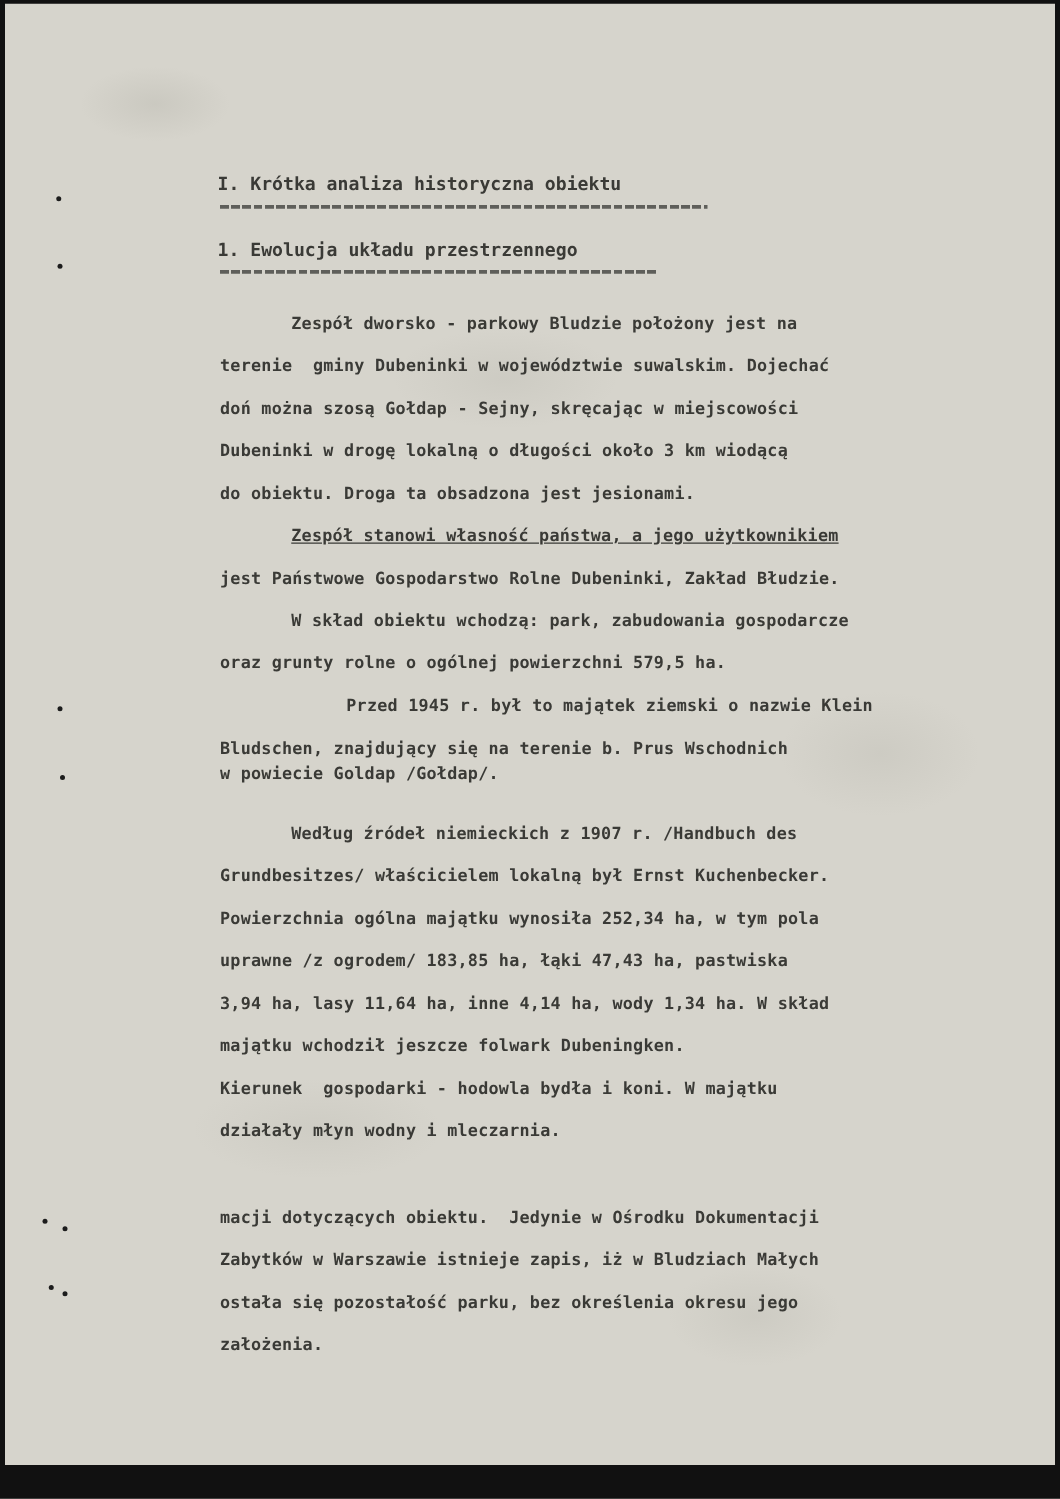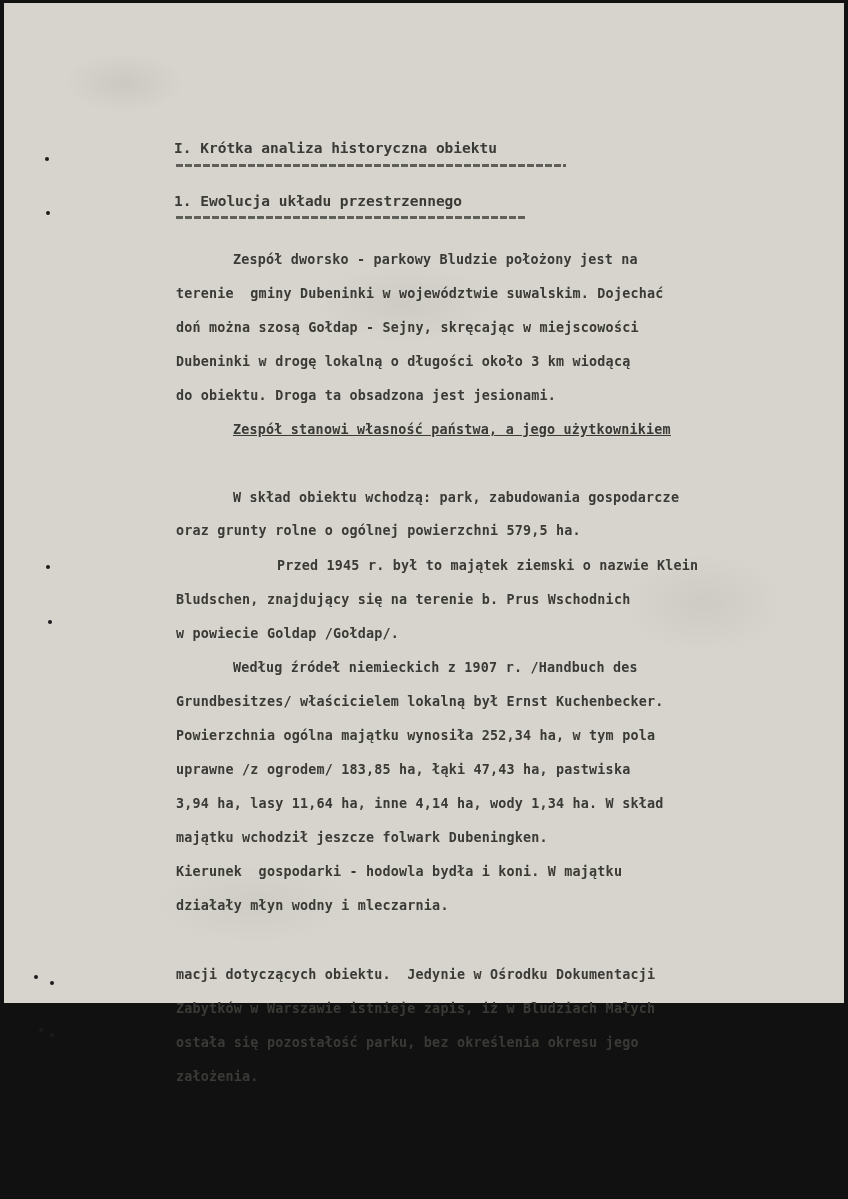--- a/index.html
+++ b/index.html
@@ -3,21 +3,21 @@
 <meta charset="utf-8">
 <style>
   html, body { margin: 0; padding: 0; }
   body {
     width: 848px; height: 1199px; overflow: hidden;
     background: #111;
     position: relative;
   }
   .page {
     position: absolute;
-    left: 4px; top: 3px; width: 840px; height: 1000px;
+    left: 4px; top: 3px; width: 840px; height: 1169px;
     background:
       radial-gradient(ellipse 60px 30px at 120px 80px, rgba(150,150,140,0.18), transparent),
       radial-gradient(ellipse 90px 40px at 400px 300px, rgba(150,150,140,0.14), transparent),
       radial-gradient(ellipse 80px 50px at 700px 600px, rgba(150,150,140,0.14), transparent),
       radial-gradient(ellipse 100px 40px at 250px 900px, rgba(150,150,140,0.12), transparent),
       radial-gradient(ellipse 70px 40px at 600px 1050px, rgba(150,150,140,0.14), transparent),
       #d6d4cc;
   }
   .dot {
     position: absolute; width: 4px; height: 4px; border-radius: 50%;
@@ -66,26 +66,27 @@
   <div class="heading" style="left:170px;top:190px;">1. Ewolucja układu przestrzennego</div>
   <div class="underline" style="left:172px;top:213px;width:350px;"></div>
 
   <div class="text" style="left:229px;top:249px;">Zespół dworsko - parkowy Bludzie położony jest na</div>
   <div class="text" style="left:172px;top:283px;">terenie  gminy Dubeninki w województwie suwalskim. Dojechać</div>
   <div class="text" style="left:172px;top:317px;">doń można szosą Gołdap - Sejny, skręcając w miejscowości</div>
   <div class="text" style="left:172px;top:351px;">Dubeninki w drogę lokalną o długości około 3 km wiodącą</div>
   <div class="text" style="left:172px;top:385px;">do obiektu. Droga ta obsadzona jest jesionami.</div>
 
   <div class="text" style="left:229px;top:419px;text-decoration:underline;">Zespół stanowi własność państwa, a jego użytkownikiem</div>
+  <div class="text" style="left:172px;top:453px;">jest Państwowe Gospodarstwo Rolne Dubeninki, Zakład Błudzie.</div>
   <div class="text" style="left:229px;top:487px;">W skład obiektu wchodzą: park, zabudowania gospodarcze</div>
   <div class="text" style="left:172px;top:520px;">oraz grunty rolne o ogólnej powierzchni 579,5 ha.</div>
 
   <div class="text" style="left:229px;top:555px;margin-left:44px;">Przed 1945 r. był to majątek ziemski o nazwie Klein</div>
   <div class="text" style="left:172px;top:589px;">Bludschen, znajdujący się na terenie b. Prus Wschodnich</div>
-  <div class="text" style="left:172px;top:623px;">w powiecie Goldap /Gołdap/.</div>
+  <div class="text" style="left:172px;top:609px;">w powiecie Goldap /Gołdap/.</div>
 
   <div class="text" style="left:229px;top:657px;">Według źródeł niemieckich z 1907 r. /Handbuch des</div>
   <div class="text" style="left:172px;top:691px;">Grundbesitzes/ właścicielem lokalną był Ernst Kuchenbecker.</div>
   <div class="text" style="left:172px;top:725px;">Powierzchnia ogólna majątku wynosiła 252,34 ha, w tym pola</div>
   <div class="text" style="left:172px;top:759px;">uprawne /z ogrodem/ 183,85 ha, łąki 47,43 ha, pastwiska</div>
   <div class="text" style="left:172px;top:793px;">3,94 ha, lasy 11,64 ha, inne 4,14 ha, wody 1,34 ha. W skład</div>
   <div class="text" style="left:172px;top:827px;">majątku wchodził jeszcze folwark Dubeningken.</div>
   <div class="text" style="left:172px;top:861px;">Kierunek  gospodarki - hodowla bydła i koni. W majątku</div>
   <div class="text" style="left:172px;top:895px;">działały młyn wodny i mleczarnia.</div>
 

